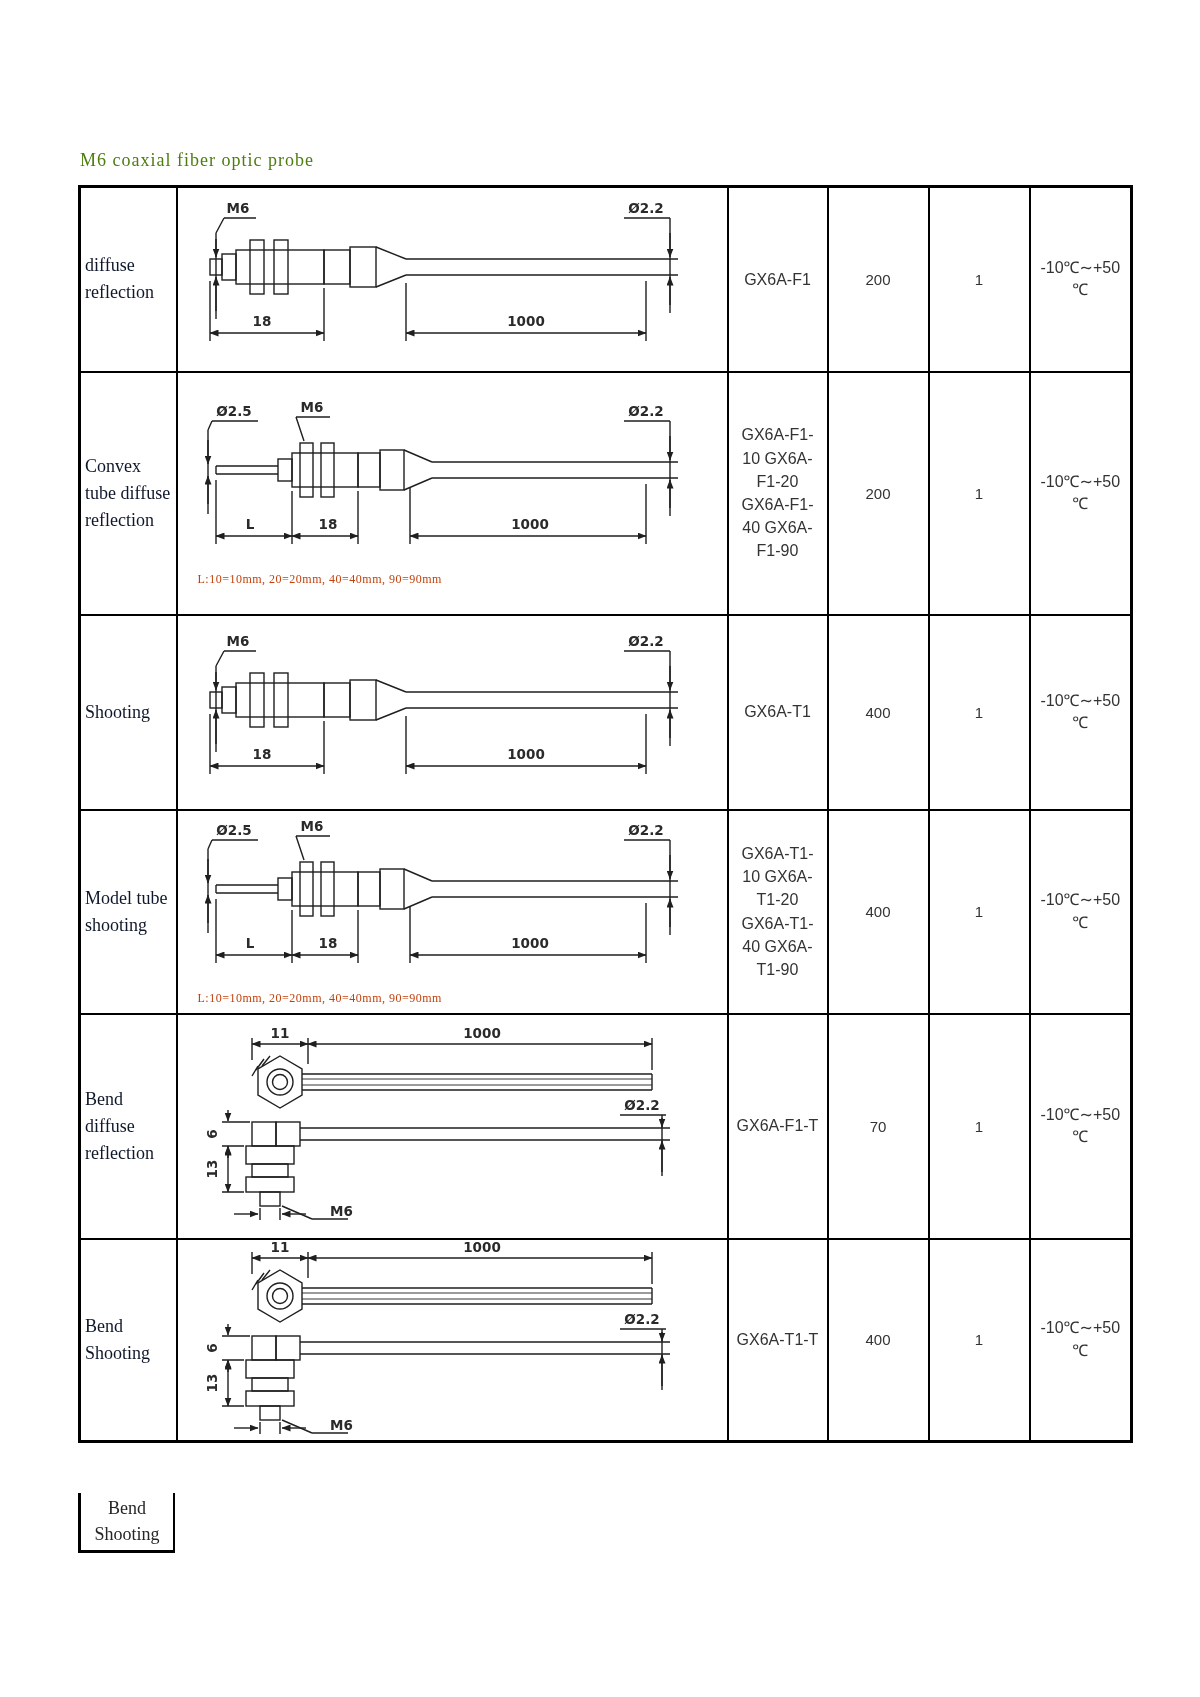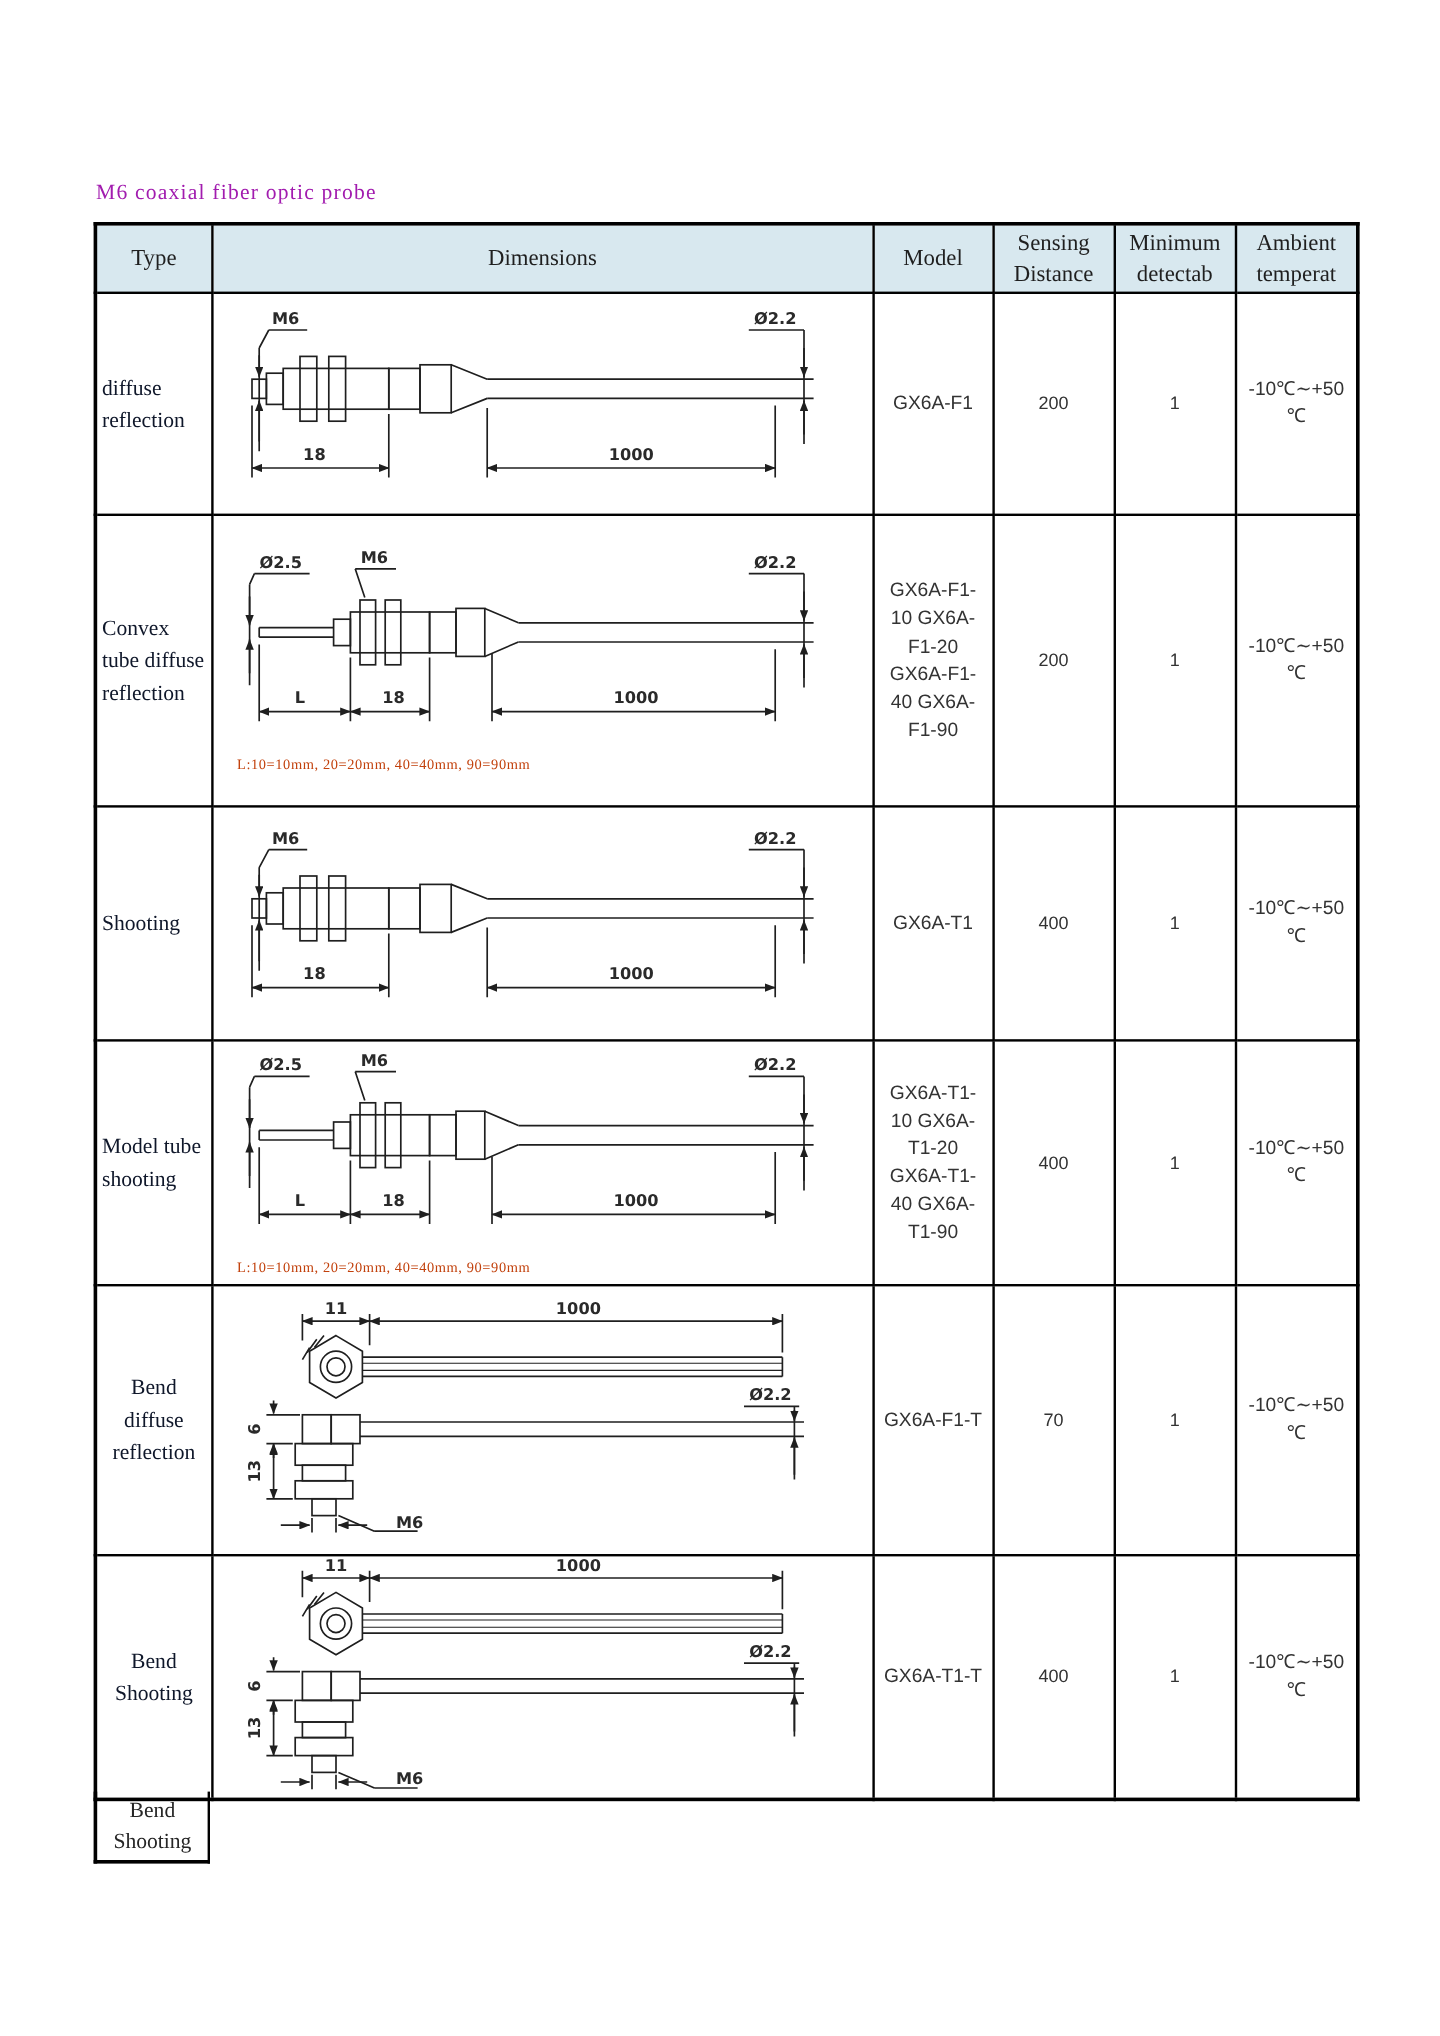--- a/index.html
+++ b/index.html
@@ -1,31 +1,31 @@
 <!DOCTYPE html>
 <html><head>
 <meta charset="utf-8">
 <style>
   * { margin:0; padding:0; box-sizing:border-box; }
   html,body { background:#ffffff; }
   body { width:1200px; height:1697px; font-family:"Liberation Serif","DejaVu Serif",serif; color:#1a1a1a; }
   .page { position:relative; width:1200px; height:1697px; background:#fff; overflow:hidden; }
 
-  .title { position:absolute; left:80px; top:150px; font-size:18px; letter-spacing:1px; color:#a21caf; }
+  .title { position:absolute; left:80px; top:150px; font-size:18px; letter-spacing:1px; color:#4d7c0f; }
 
   table.spec { position:absolute; left:78px; top:185px; width:1052px;
                border-collapse:collapse; table-layout:fixed; border:3px solid #000; }
   table.spec td, table.spec th { border:2px solid #000; vertical-align:middle; overflow:hidden; }
   th.hd { background:#d8e8ef; font-weight:normal; font-size:19px; color:#1f1f1f; text-align:center; line-height:1.35; padding:2px 4px; }
   tr.hdr { height:55px; }
   tr.r1 { height:185px; } tr.r2 { height:243px; } tr.r3 { height:195px; }
   tr.r4 { height:204px; } tr.r5 { height:225px; } tr.r6 { height:201px; }
 
   td.type { font-size:18px; line-height:1.5; color:#0f172a; padding:2px 4px; text-align:left; word-wrap:break-word; }
-  td.type.ctr { text-align:center; }
+  td.type.ctr { text-align:left; }
   td.model { font-family:"Liberation Sans","DejaVu Sans",sans-serif; font-size:16px; color:#333;
              text-align:center; line-height:1.45; padding:2px 6px; word-wrap:break-word; }
   td.num  { font-family:"Liberation Sans","DejaVu Sans",sans-serif; font-size:15px; color:#333; text-align:center; }
   td.temp { font-family:Liberation Sans, sans-serif; font-size:16px; color:#333; text-align:center; line-height:1.4; padding:2px; }
 
   td.dim { padding:0; }
   .dimwrap { display:flex; flex-direction:column; height:100%; }
   .dimwrap.center { justify-content:center; }
   .dimwrap.bottom { justify-content:flex-end; padding-bottom:3px; }
   .dgbox { margin-left:22px;font-weight:bold; }
@@ -51,28 +51,20 @@
   <table class="spec">
     <colgroup>
       <col style="width:97px">
         <col style="width:551px">
         <col style="width:100px">
       <col style="width:101px">
         <col style="width:101px">
         <col style="width:102px">
     </colgroup>
     <tbody>
-        <tr class="hdr">
-      <th class="hd">Type</th>
-      <th class="hd">Dimensions</th>
-      <th class="hd">Model</th>
-      <th class="hd">Sensing Distance</th>
-      <th class="hd">Minimum detectab</th>
-      <th class="hd">Ambient temperat</th>
-    </tr>
 
     <tr class="r1">
       <td class="type">diffuse reflection</td>
       <td class="dim">
         <div class="dimwrap center">
               <div class="dgbox">
   <svg width="500" height="168" viewBox="0 0 500 168">
     <defs>
       <marker id="ahS" markerWidth="9" markerHeight="7" refX="8.5" refY="3.5" orient="auto-start-reverse" markerUnits="userSpaceOnUse">
         <path d="M0 0 L9 3.5 L0 7 Z" fill="#1f1f1f"></path>

